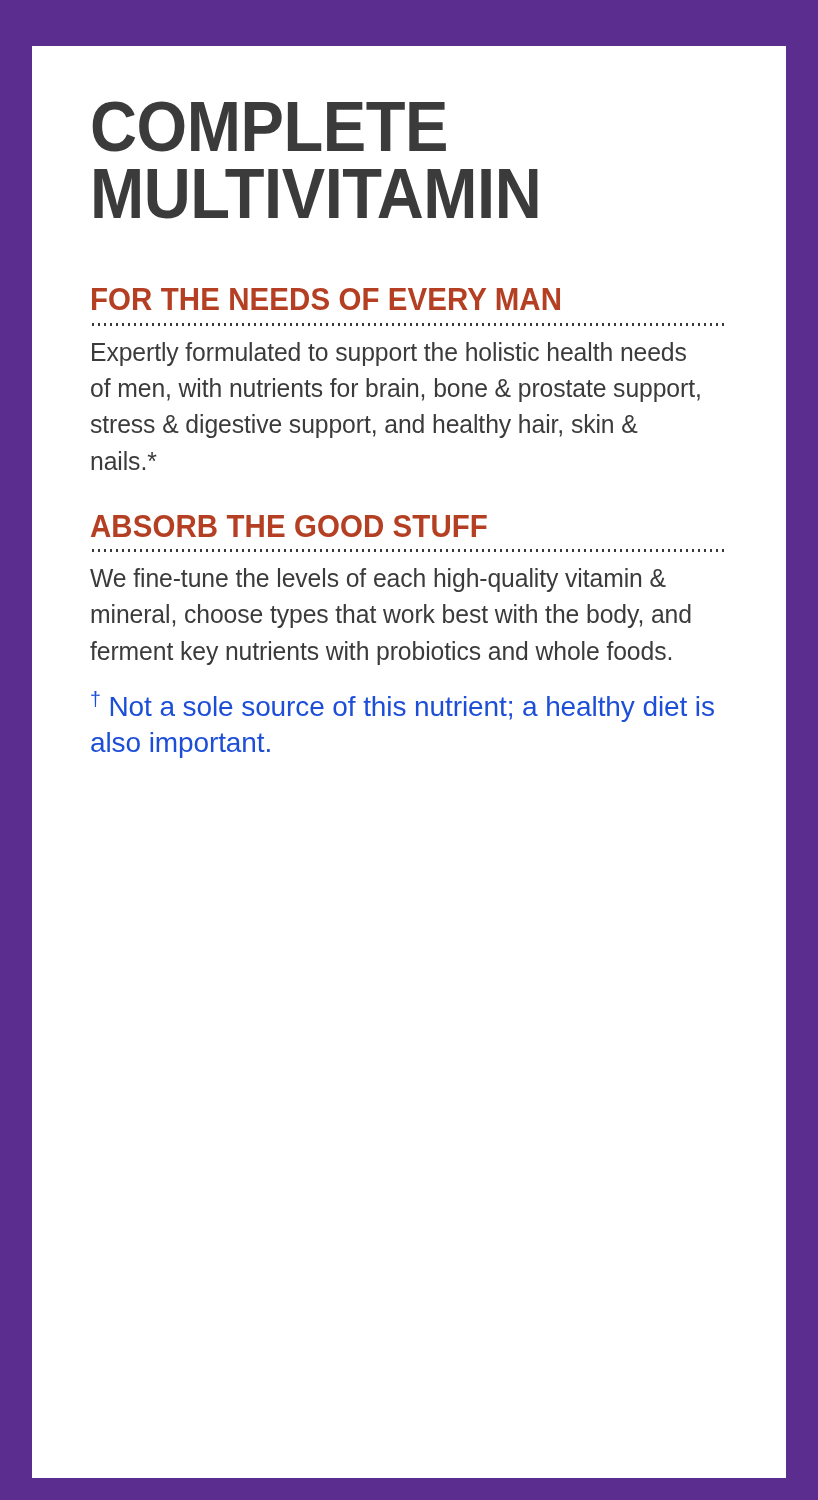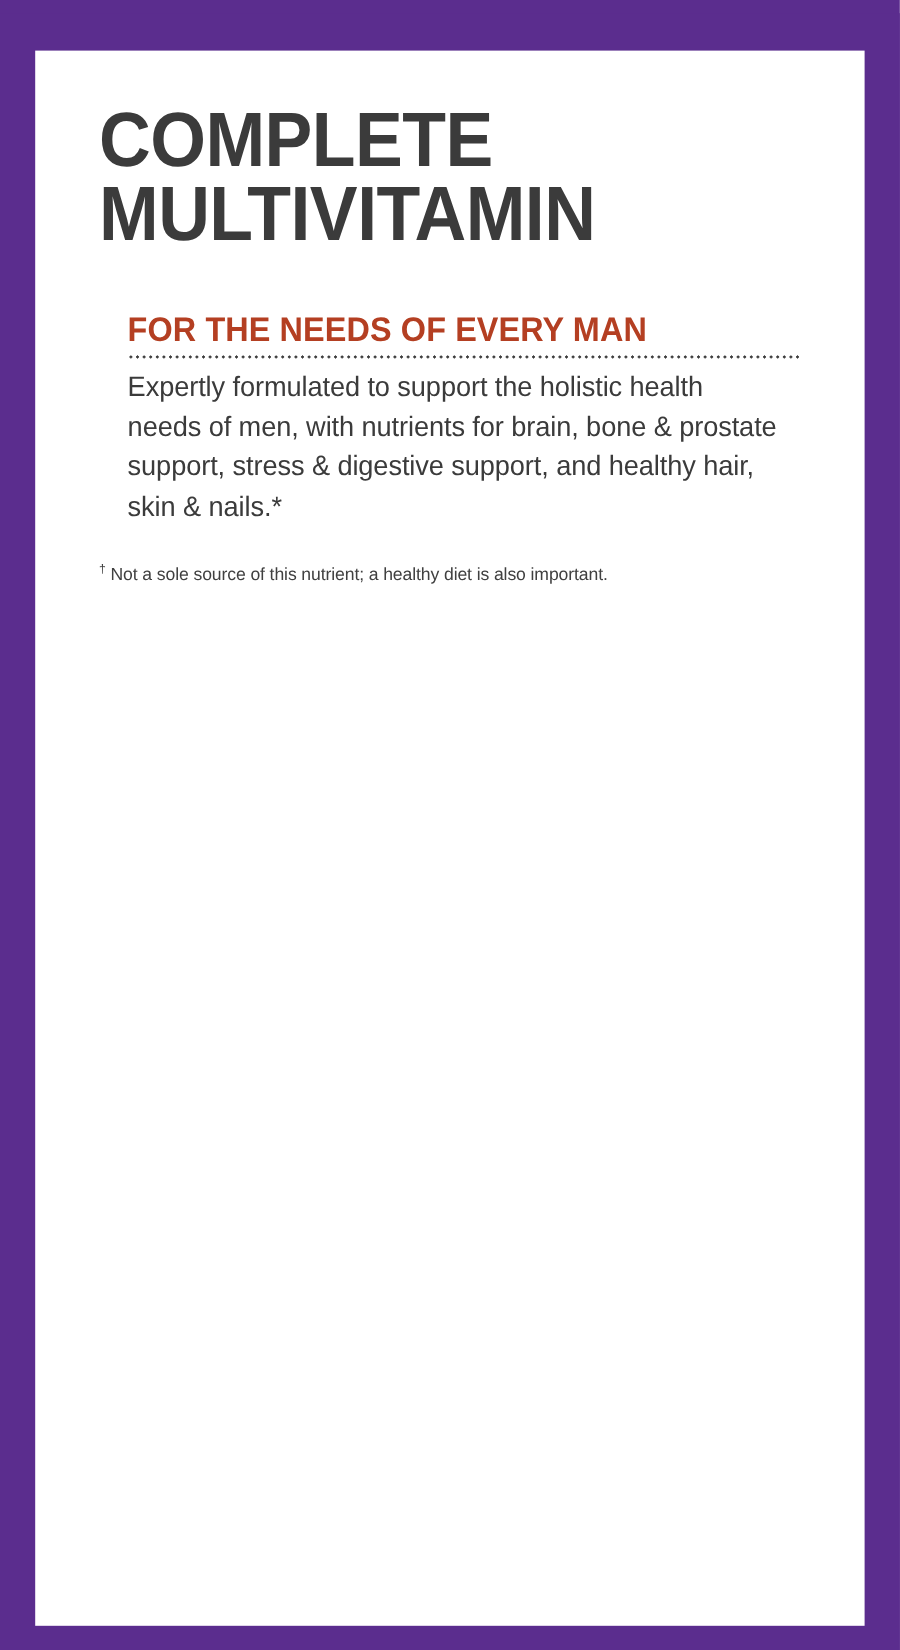--- a/index.html
+++ b/index.html
@@ -43,21 +43,20 @@
     text-transform: uppercase;
     transform: scaleX(0.93);
     transform-origin: left top;
   }
   .title .line {
     display: block;
     white-space: nowrap;
   }
   .sections {
     margin-top: 56px;
-    margin-left: 26px;
   }
   .section {
     margin-bottom: 32px;
   }
   .section:last-of-type {
     margin-bottom: 0;
   }
   .sec-head {
     color: #b43f22;
     font-family: "Liberation Sans", sans-serif;
@@ -88,24 +87,24 @@
     letter-spacing: -0.1px;
     transform: scaleX(0.97);
     transform-origin: left top;
   }
   .sec-body sup {
     font-size: 0.62em;
     vertical-align: super;
     line-height: 0;
   }
   .footnote {
-    margin-top: 34px;
-    color: #404040;
+    margin-top: 20px;
+    color: #1d4ed8;
     font-family: "Liberation Sans", sans-serif;
-    font-size: 16px;
+    font-size: 28px;
     line-height: 1.3;
     letter-spacing: -0.1px;
   }
   .footnote sup {
     font-size: 0.7em;
     vertical-align: super;
     line-height: 0;
   }
 </style>
 </head>
@@ -123,19 +122,24 @@
 
       <div class="section">
         <div class="sec-head">FOR THE NEEDS OF EVERY MAN</div>
         <div class="rule"></div>
         <div class="sec-body">Expertly formulated to support the holistic health needs of men, with nutrients for brain, bone &amp; prostate support, stress &amp; digestive support, and healthy hair, skin &amp; nails.*</div>
       </div>
 
 
 
 
+      <div class="section">
+        <div class="sec-head">ABSORB THE GOOD STUFF</div>
+        <div class="rule"></div>
+        <div class="sec-body">We fine-tune the levels of each high-quality vitamin &amp; mineral, choose types that work best with the body, and ferment key nutrients with probiotics and whole foods.</div>
+      </div>
 
     </div>
 
     <div class="footnote"><sup>†</sup><span> Not a sole source of this nutrient; a healthy diet is also important.</span></div>
 
   </div>
 </div>
 
 </body></html>

